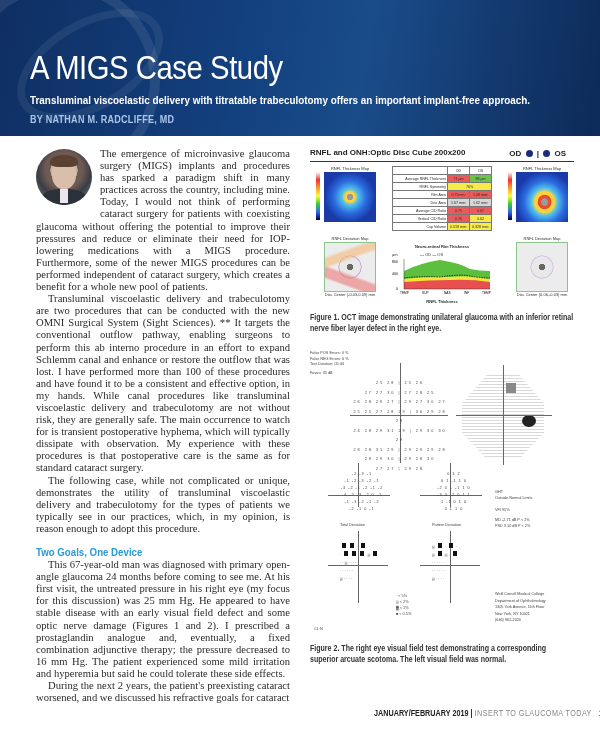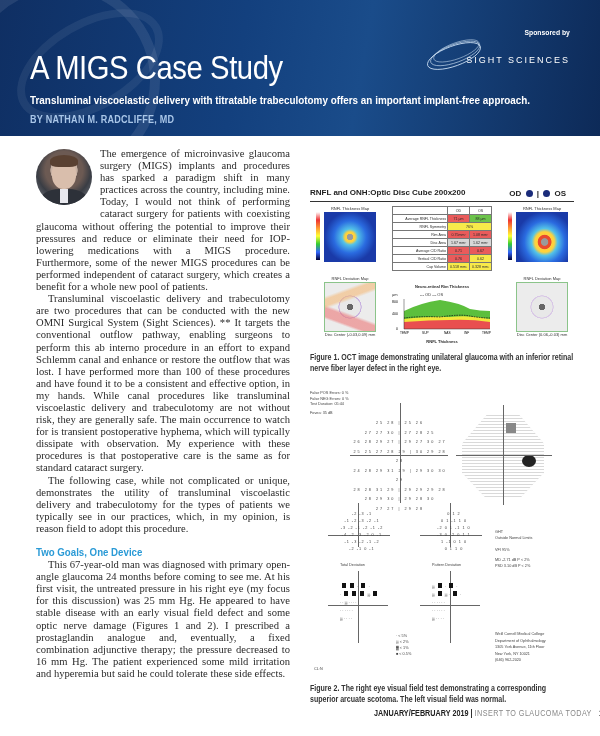--- a/index.html
+++ b/index.html
@@ -41,21 +41,21 @@
   .avatar .face { position: absolute; left: 16px; top: 10px; width: 24px; height: 30px; border-radius: 45%; background: #d9beac; }
   .avatar .hair { position: absolute; left: 14px; top: 6px; width: 28px; height: 12px; border-radius: 50% 50% 30% 30%; background: #5a4132; }
   .avatar .suit { position: absolute; left: 4px; top: 40px; width: 48px; height: 30px; border-radius: 40% 40% 0 0; background: #2d3139; }
   .avatar .collar { position: absolute; left: 24px; top: 40px; width: 8px; height: 14px; background: #e8e8ee; }
   .col-left p { text-indent: 0; margin-bottom: 0; }
   .col-left p.ind { text-indent: 12px; }
   .section-head { color: #2a9ad6; font-family: "Liberation Sans", sans-serif; font-weight: bold; font-size: 11px; margin-top: 11px; margin-bottom: 1px; transform: scaleX(0.88); transform-origin: left; white-space: nowrap; }
 
   
   .col-right { position: absolute; left: 310px; top: 148px; width: 264px; }
-  .fig1 { position: relative; width: 264px; height: 158px; font-family: "Liberation Sans", sans-serif; margin-top: 40px; }
+  .fig1 { position: relative; width: 264px; height: 158px; font-family: "Liberation Sans", sans-serif; }
   .fig1 .fhead { position: absolute; left: 0; top: 0; width: 264px; height: 14px; border-bottom: 1px solid #333; font-size: 8px; font-weight: bold; color: #222; }
   .fig1 .fhead .od { position: absolute; right: 8px; top: 1px; }
   .dot { display:inline-block; width:7px; height:7px; border-radius:50%; background:#1a2b7a; vertical-align: -1px; margin: 0 2px; }
   .map { position: absolute; width: 52px; height: 56px; }
   .map .lab { font-size: 4px; color: #333; text-align: center; height: 6px; }
   .thickmap { width: 52px; height: 50px; background:
      radial-gradient(circle at 50% 50%, #9a9a9a 0 8%, #ffd23b 9% 14%, #53c2e8 22%, #2a6be0 45%, #1a3aa8 70%); }
   .devmap { width: 52px; height: 50px; border: 1px solid #8bc48a; background:
      radial-gradient(circle at 50% 50%, #666 0 9%, #e8e8e8 10% 30%, #d8c6e6 31% 33%, #ececec 34%); }
   .scale { position: absolute; width: 4px; height: 48px; background: linear-gradient(#fff,#e33,#f93,#ff3,#3c3,#36f,#003); }
@@ -88,43 +88,35 @@
 </style>
 </head>
 <body>
 
 <div class="banner">
   <div class="orb1"></div>
   <div class="orb2"></div>
   <h1 class="title">A MIGS Case Study</h1>
   <div class="subtitle">Transluminal viscoelastic delivery with titratable trabeculotomy offers an important implant-free approach.</div>
   <div class="byline">BY NATHAN M. RADCLIFFE, MD</div>
-  <div class="sponsor">
-    <span class="sp-label">Sponsored by</span>
-    <svg class="sp-logo" viewBox="0 0 60 36">
-      <ellipse cx="30" cy="20" rx="28" ry="10" fill="none" stroke="#cfe2f5" stroke-width="0.8" transform="rotate(-20 30 20)"></ellipse>
-      <ellipse cx="32" cy="18" rx="26" ry="9" fill="none" stroke="#cfe2f5" stroke-width="0.6" transform="rotate(-20 30 20)"></ellipse>
-      <ellipse cx="34" cy="16" rx="24" ry="8" fill="none" stroke="#cfe2f5" stroke-width="0.5" transform="rotate(-20 30 20)"></ellipse>
-    </svg>
-    <span class="sp-name">SIGHT SCIENCES</span>
-  </div>
 </div>
 
 <div class="col-left">
   <div class="avatar">
     <div class="suit"></div>
       <div class="collar"></div>
       <div class="face"></div>
       <div class="hair"></div>
   </div>
   <p>The emergence of microinvasive glaucoma surgery (MIGS) implants and procedures has sparked a paradigm shift in many practices across the country, including mine. Today, I would not think of performing cataract surgery for patients with coexisting glaucoma without offering the potential to improve their pressures and reduce or eliminate their need for IOP-lowering medications with a MIGS procedure. Furthermore, some of the newer MIGS procedures can be performed independent of cataract surgery, which creates a benefit for a whole new pool of patients.</p>
   <p class="ind">Transluminal viscoelastic delivery and trabeculotomy are two procedures that can be conducted with the new OMNI Surgical System (Sight Sciences). ** It targets the conventional outflow pathway, enabling surgeons to perform this ab interno procedure in an effort to expand Schlemm canal and enhance or restore the outflow that was lost. I have performed more than 100 of these procedures and have found it to be a consistent and effective option, in my hands. While canal procedures like transluminal viscoelastic delivery and trabeculotomy are not without risk, they are generally safe. The main occurrence to watch for is transient postoperative hyphema, which will typically dissipate with observation. My experience with these procedures is that postoperative care is the same as for standard cataract surgery.</p>
-  <p class="ind">The following case, while not complicated or unique, demonstrates the utility of transluminal viscoelastic delivery and trabeculotomy for the types of patients we typically see in our practices, which, in my opinion, is reason field to adopt this procedure.</p>
+  <p class="ind">The following case, while not complicated or unique, demonstrates the utility of transluminal viscoelastic delivery and trabeculotomy for the types of patients we typically see in our practices, which, in my opinion, is reason enough to adopt this procedure.</p>
   <div class="section-head">Two Goals, One Device</div>
   <p class="ind">This 67-year-old man was diagnosed with primary open-angle glaucoma 24 months before coming to see me. At his first visit, the untreated pressure in his right eye (my focus for this discussion) was 25 mm Hg. He appeared to have stable disease with an early visual field defect and some optic nerve damage (Figures 1 and 2). I prescribed a prostaglandin analogue and, eventually, a fixed combination adjunctive therapy; the pressure decreased to 16 mm Hg. The patient experienced some mild irritation and hyperemia but said he could tolerate these side effects.</p>
+  <p class="ind">During the next 2 years, the patient's preexisting cataract worsened, and we discussed his refractive goals for cataract</p>
 </div>
 
 <div class="col-right">
   <div class="fig1">
     <div class="fhead">
       <span>RNFL and ONH:Optic Disc Cube 200x200</span>
       <span class="od">
         <span>OD</span>
         <span class="dot"></span> |
         <span class="dot"></span>

